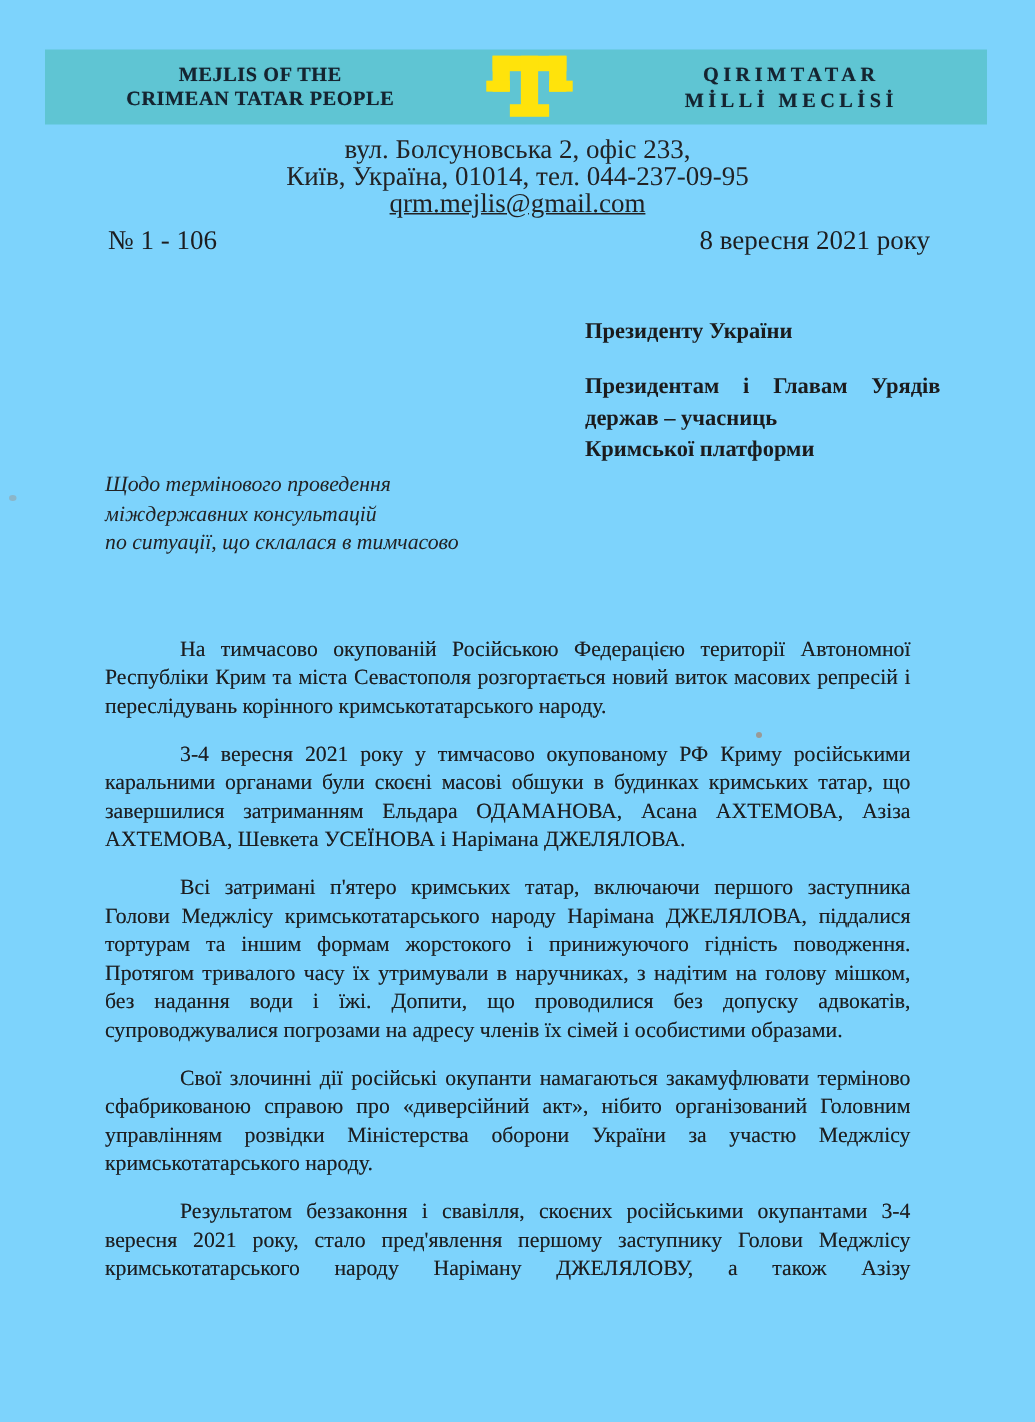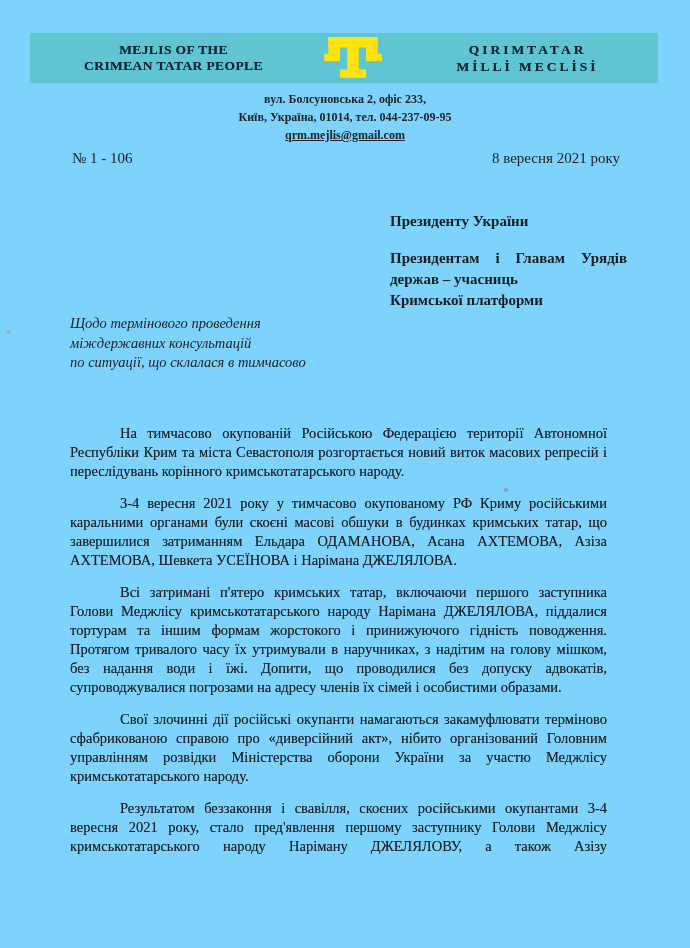--- a/index.html
+++ b/index.html
@@ -33,33 +33,32 @@
   }
   .org-en { width: 235px; font-size: 13.5px; line-height: 16.5px; letter-spacing: 0.4px; }
   .org-qt { width: 225px; font-size: 13.5px; line-height: 17px; letter-spacing: 3px; }
   .tamga { width: 58px; height: 44px; margin-top: 2px; }
   
   .address {
     position: absolute;
     top: 90px; left: 0;
     width: 100%;
     text-align: center;
-    font-size: 12px;
+    font-size: 18px;
     line-height: 18px;
     color: #222224;
-    font-weight: bold;
   }
   .address .email { text-decoration: underline; }
   
   .ref-row {
     position: absolute;
     top: 150px; left: 72px; right: 70px;
     display: flex;
     justify-content: space-between;
-    font-size: 15px;
+    font-size: 18px;
   }
   
   .addressee {
     position: absolute;
     top: 187px; left: 390px;
     width: 237px;
     font-weight: bold;
     font-size: 15px;
     color: #1b1b1d;
     margin-top: 23px;

